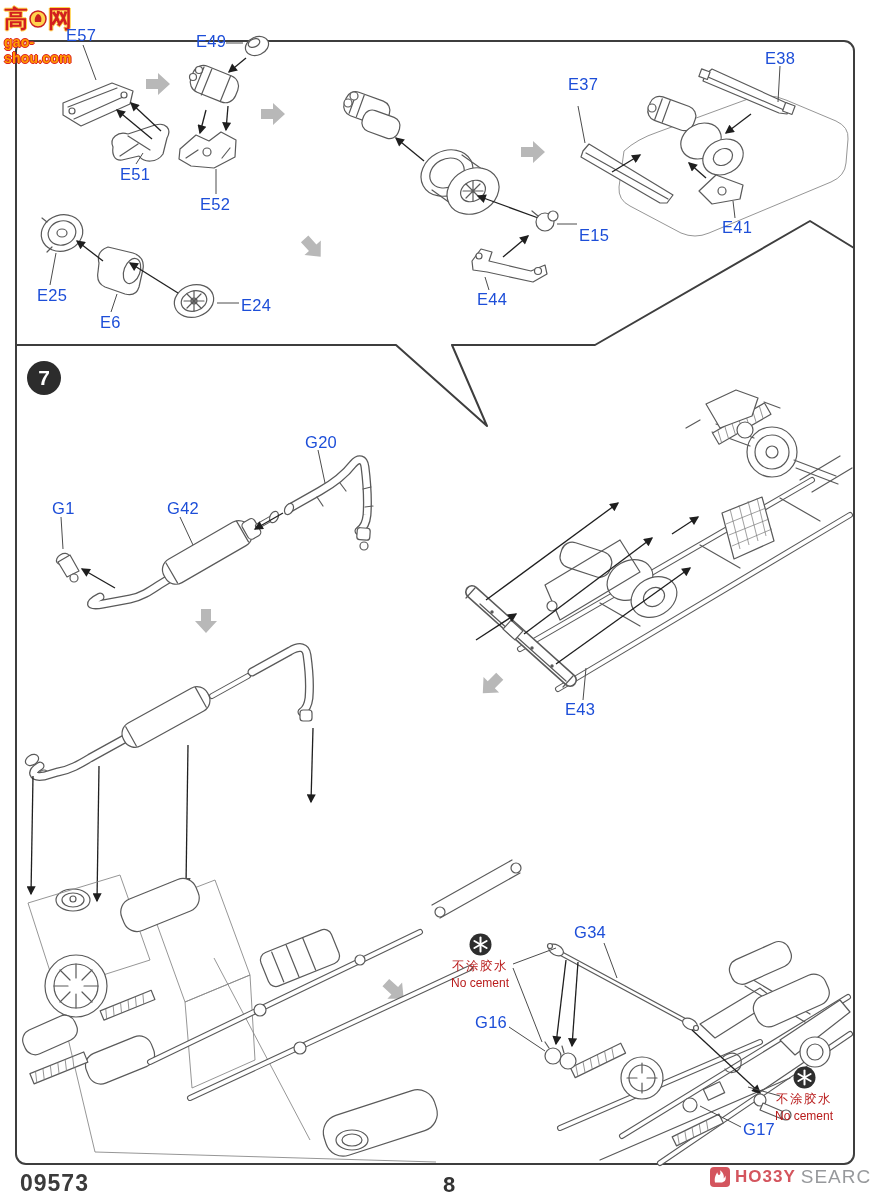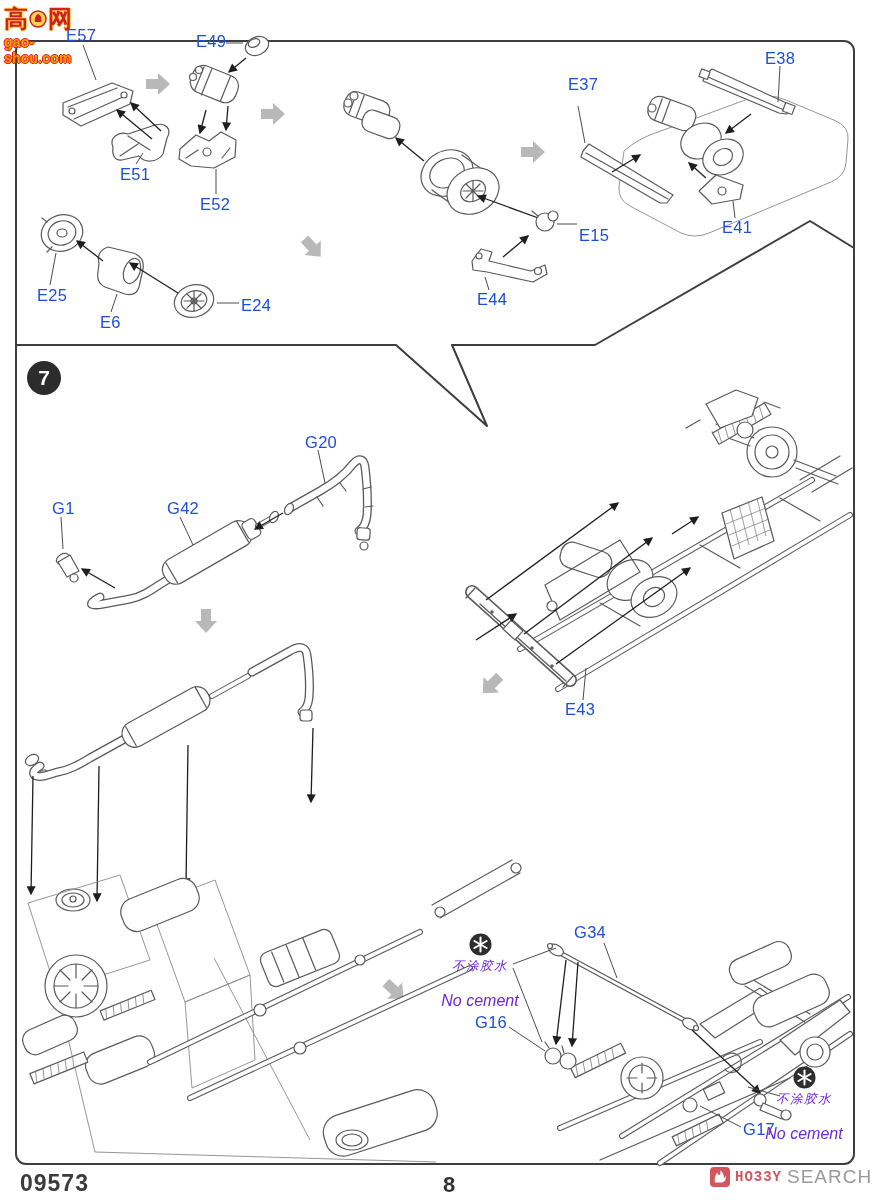--- a/index.html
+++ b/index.html
@@ -23,42 +23,42 @@
   .bumpO{fill:none;stroke:#5a5a5a;stroke-width:14px;stroke-linecap:round}
   .bumpI{fill:none;stroke:#fff;stroke-width:10.8px;stroke-linecap:round}
   .grey{fill:#b8b8b8}
 
   .plabel{position:absolute;font-size:16.5px;line-height:1;color:#1d4ed8;white-space:nowrap;
           letter-spacing:.3px;}
   #step-badge{position:absolute;left:27px;top:361px;width:34px;height:34px;border-radius:50%;
           background:#2c2c2c;color:#fff;font-size:21px;font-weight:bold;
           display:flex;align-items:center;justify-content:center;}
 
-  .nocement{position:absolute;width:92px;text-align:center;color:#6d28d9;font-style:italic;}
+  .nocement{position:absolute;width:92px;text-align:center;color:#b91c1c;}
   .nc-sym{width:23px;height:23px;margin:0 auto 2px auto;}
   .nc-zh{font-size:12.5px;letter-spacing:1.5px;}
-  .nc-en{font-size:16px;margin-top:17px;}
+  .nc-en{font-size:12px;margin-top:1px;}
   #nocement-1{left:434px;top:933px;}
   #nocement-2{left:758px;top:1066px;}
 
   
   #wm{position:absolute;left:4px;top:3px;width:90px;}
   .wm-row{display:flex;align-items:center;gap:1px;}
   .wm-char{font-size:24px;font-weight:bold;color:#d21f1f;
            text-shadow:1px 0 #ffd34d,-1px 0 #ffd34d,0 1px #ffd34d,0 -1px #ffd34d;}
   .wm-url{font-size:14px;font-weight:bold;color:#ff9d00;margin-top:-1px;letter-spacing:.2px;
            text-shadow:1px 0 #d22,-1px 0 #d22,0 1px #d22,0 -1px #d22;}
 
   
   #kit-number{position:absolute;left:20px;top:1170px;font-size:23px;font-weight:bold;
               color:#3b3b3b;letter-spacing:1px;}
   #page-number{position:absolute;left:443px;top:1172px;font-size:22px;font-weight:bold;color:#333;}
   #brand{position:absolute;left:710px;top:1166px;display:flex;align-items:center;gap:5px;}
   .brand-icon{width:20px;height:20px;}
-  .brand-word1{color:#d4555e;font-size:14px;font-weight:bold;letter-spacing:1px;font-family:Liberation Mono, monospace;}
+  .brand-word1{color:#d4555e;font-size:17px;font-weight:bold;letter-spacing:1px;}
   .brand-word2{color:#97999c;font-size:19px;letter-spacing:1px;}
 </style>
 </head>
 <body>
 
 <div id="page">
 
   <svg id="art" viewBox="0 0 872 1200" xmlns="http://www.w3.org/2000/svg">
     <defs>
       <marker id="ah" viewBox="0 0 10 10" refX="8.5" refY="5" markerWidth="9" markerHeight="7" orient="auto">

